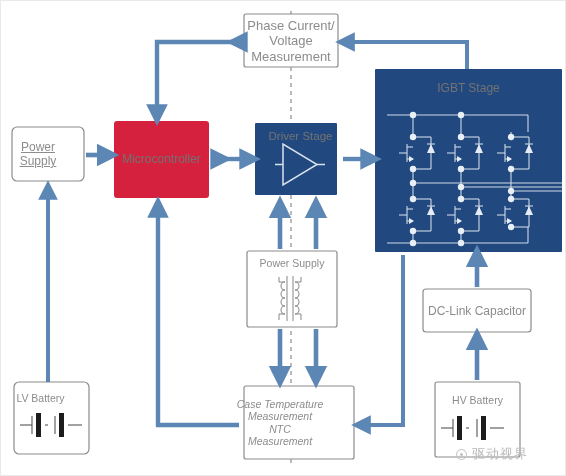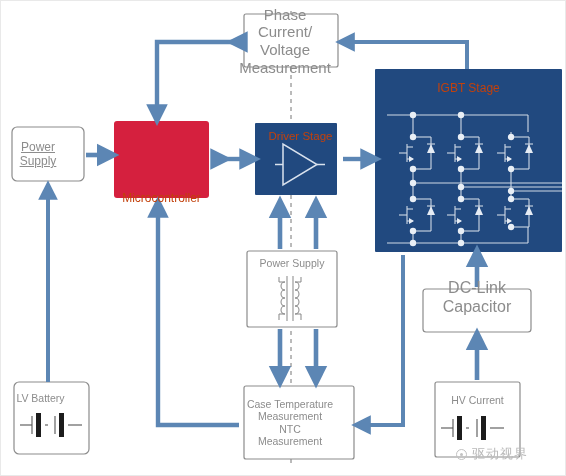--- a/index.html
+++ b/index.html
@@ -27,21 +27,21 @@
   .boxlabel{
     position:absolute;
     display:flex;
     align-items:center;
     justify-content:center;
     text-align:center;
     pointer-events:none;
     line-height:1.18;
     white-space:pre-line;
   }
-  .lbl-dark{ color:#c2410c; }
+  .lbl-dark{ color:#737373; }
   .lbl-light{ color:#8c8c8c; }
   .wm{
     position:absolute;
     color:#b9b9b9;
     font-size:13px;
     letter-spacing:1px;
     font-family:"DejaVu Sans",sans-serif;
     white-space:nowrap;
     text-align:right;
   }
@@ -305,39 +305,39 @@
 
       <path d="M476,379 L476,339" stroke-width="4.6" marker-end="url(#ah)"></path>
 
       <path d="M476,286 L476,256" stroke-width="4.6" marker-end="url(#ah)"></path>
     </g>
   </svg>
 
   <div class="boxlabel lbl-light" style="left:11px;top:126px;width:52px;height:54px;font-size:12px;text-decoration:underline;">Power
 Supply</div>
 
-  <div class="boxlabel lbl-dark" style="left:113px;top:120px;width:95px;height:77px;font-size:12px;margin-top:39px;">Microcontroller</div>
+  <div class="boxlabel lbl-dark" style="left:113px;top:120px;width:95px;height:77px;font-size:12px;">Microcontroller</div>
 
   <div class="boxlabel lbl-dark" style="left:254px;top:126px;width:91px;height:20px;font-size:11.5px;">Driver Stage</div>
 
   <div class="boxlabel lbl-dark" style="left:374px;top:78px;width:187px;height:18px;font-size:12px;">IGBT Stage</div>
 
-  <div class="boxlabel lbl-light" style="left:237px;top:13px;width:94px;height:54px;font-size:15px;">Phase Current/
+  <div class="boxlabel lbl-light" style="left:243px;top:13px;width:94px;height:54px;font-size:13px;">Phase Current/
 Voltage
 Measurement</div>
 
   <div class="boxlabel lbl-light" style="left:246px;top:254px;width:90px;height:16px;font-size:10.5px;">Power Supply</div>
 
-  <div class="boxlabel lbl-light" style="left:243px;top:385px;width:92px;height:73px;font-size:10.5px;">Case Temperature
+  <div class="boxlabel lbl-light" style="left:233px;top:385px;width:92px;height:73px;font-size:10.5px;font-style:italic;">Case Temperature
 Measurement
 NTC
 Measurement</div>
 
-  <div class="boxlabel lbl-light" style="left:422px;top:275px;width:108px;height:44px;font-size:16px;">DC-Link Capacitor</div>
+  <div class="boxlabel lbl-light" style="left:422px;top:288px;width:108px;height:44px;font-size:12px;">DC-Link Capacitor</div>
 
   <div class="boxlabel lbl-light" style="left:13px;top:388px;width:53px;height:18px;font-size:10.5px;">LV Battery</div>
 
-  <div class="boxlabel lbl-light" style="left:434px;top:390px;width:85px;height:18px;font-size:10.5px;">HV Current</div>
+  <div class="boxlabel lbl-light" style="left:434px;top:390px;width:85px;height:18px;font-size:10.5px;">HV Battery</div>
 
   <div class="wm-ring" style="left:455px;top:448px;"></div>
   <div class="wm" style="left:471px;top:444px;">驱动视界</div>
 
 </div>
 
 </body></html>

